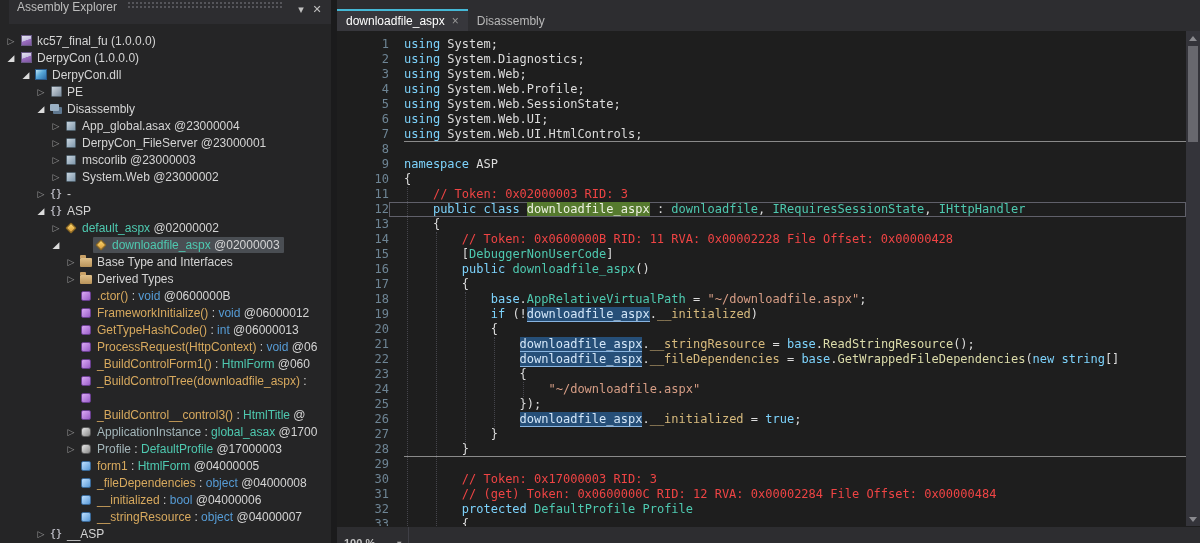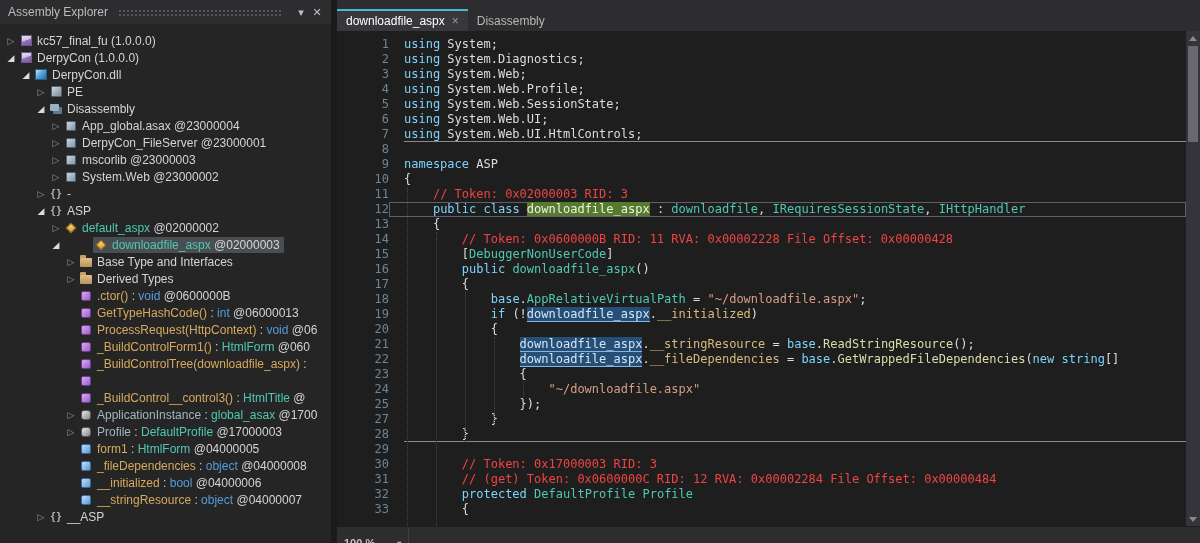--- a/index.html
+++ b/index.html
@@ -2,21 +2,21 @@
 <html><head>
 <meta charset="utf-8">
 <style>
   * { margin:0; padding:0; box-sizing:border-box; }
   html,body { width:1200px; height:543px; overflow:hidden; background:#1e1e1e;
               font-family:"Liberation Sans", sans-serif; }
   .app { width:1200px; height:543px; display:flex; background:#252526; color:#d4d4d4; }
 
   
   .explorer { width:331px; min-width:331px; background:#252526; display:flex; flex-direction:column; overflow:hidden; }
-  .exp-header { height:24px; background:#2d2d30; display:flex; align-items:center; padding:0 6px 0 8px; }
+  .exp-header { height:24px; background:#2d2d30; display:flex; padding:0 6px 0 8px;margin-left:9px; }
   .exp-title { font-size:12px; color:#bcbcbc; white-space:nowrap; }
   .exp-grip { flex:1; height:8px; margin:0 10px;
               background-image:radial-gradient(circle,#55555a 1px,transparent 1.3px);
               background-size:4px 4px; background-position:0 1px; }
   .exp-btn { background:none; border:none; color:#c0c0c0; font-size:11px; width:16px; height:18px;
              cursor:default; padding:0; line-height:18px; }
   .tree { flex:1; overflow:hidden; padding-top:8px; }
   .trow { height:17px; display:flex; align-items:center; white-space:nowrap; font-size:12px; }
   .tind { display:inline-block; height:1px; }
   .texp { width:14px; display:inline-block; text-align:center; flex:none; }
@@ -265,20 +265,30 @@
             <span class="tlabel"><span class="c-gold">.ctor()</span><span class="c-w"> : </span><span class="c-blue">void</span><span class="c-w"> @0600000B</span></span>
           </span>
         </div>
         <div class="trow">
           <span class="tind" style="width: 64px;"></span>
           <span class="texp n"></span>
           <span class="tcontent">
             <span class="ticon ic-method">
               <i></i>
             </span>
+            <span class="tlabel"><span class="c-gold">FrameworkInitialize()</span><span class="c-w"> : </span><span class="c-blue">void</span><span class="c-w"> @06000012</span></span>
+          </span>
+        </div>
+        <div class="trow">
+          <span class="tind" style="width: 64px;"></span>
+          <span class="texp n"></span>
+          <span class="tcontent">
+            <span class="ticon ic-method">
+              <i></i>
+            </span>
             <span class="tlabel"><span class="c-gold">GetTypeHashCode()</span><span class="c-w"> : </span><span class="c-blue">int</span><span class="c-w"> @06000013</span></span>
           </span>
         </div>
         <div class="trow">
           <span class="tind" style="width: 64px;"></span>
           <span class="texp n"></span>
           <span class="tcontent">
             <span class="ticon ic-method">
               <i></i>
             </span>
@@ -501,20 +511,24 @@
             <span class="lnum">23</span>
             <span class="ltext"><span class="tk-pl">                {</span></span>
           </div>
           <div class="cline">
             <span class="lnum">24</span>
             <span class="ltext"><span class="tk-pl">                    </span><span class="tk-str">"~/downloadfile.aspx"</span></span>
           </div>
           <div class="cline">
             <span class="lnum">25</span>
             <span class="ltext"><span class="tk-pl">                });</span></span>
+          </div>
+          <div class="cline">
+            <span class="lnum">26</span>
+            <span class="ltext"><span class="tk-pl">                </span><span class="tk-ref">downloadfile_aspx</span><span class="tk-pl">.</span><span class="tk-fld">__initialized</span><span class="tk-pl"> = </span><span class="tk-kw">true</span><span class="tk-pl">;</span></span>
           </div>
           <div class="cline">
             <span class="lnum">27</span>
             <span class="ltext"><span class="tk-pl">            }</span></span>
           </div>
           <div class="cline sep">
             <span class="lnum">28</span>
             <span class="ltext"><span class="tk-pl">        }</span></span>
           </div>
           <div class="cline">

